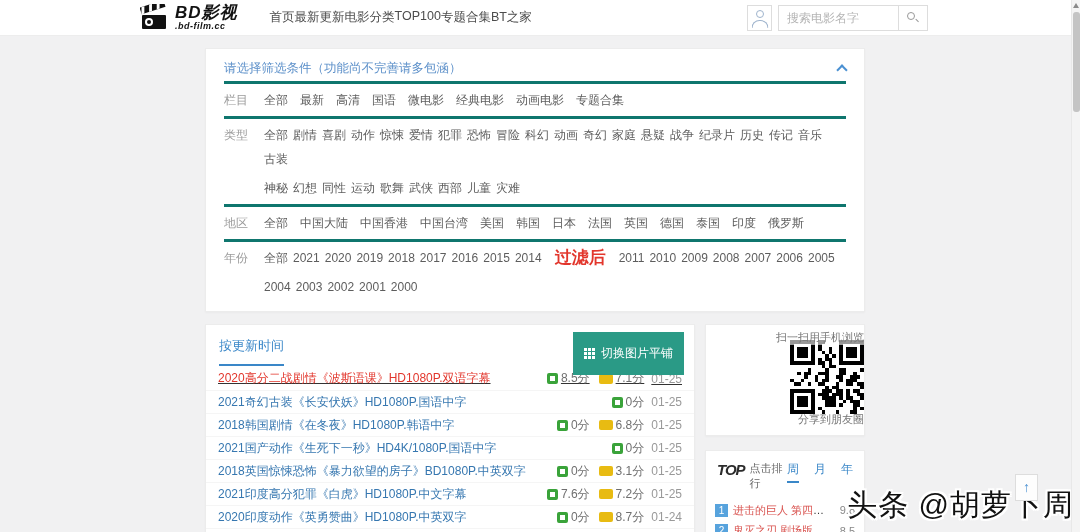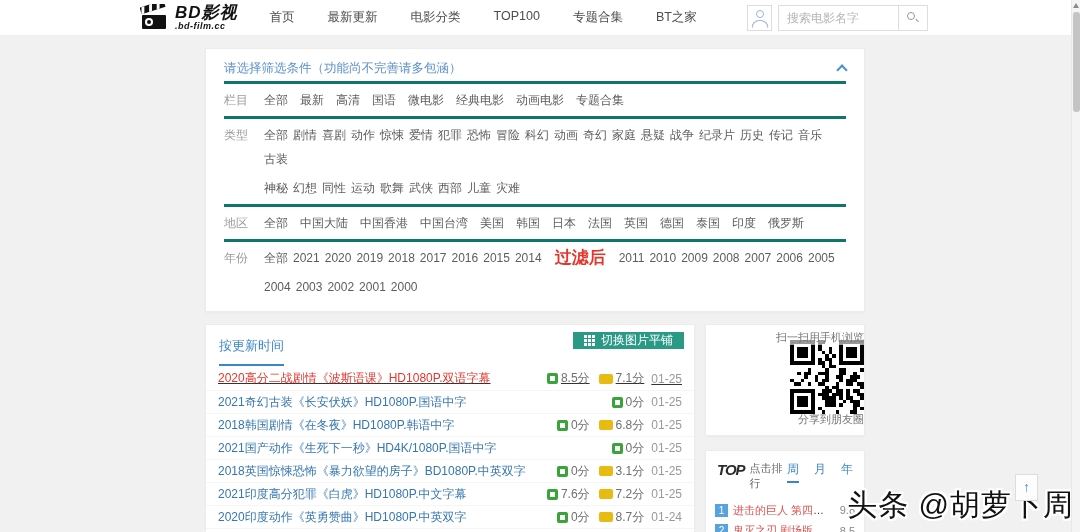--- a/index.html
+++ b/index.html
@@ -14,21 +14,21 @@
   
   header {
     height:36px; background:#fff; border-bottom:1px solid #ededed;
     display:flex; align-items:center; padding-left:140px; position:relative; z-index:5;
   }
   .logo { display:flex; align-items:center; gap:5px; }
   .clapper { width:30px; height:28px; }
   .logo-text { line-height:1; color:#121212; }
   .logo-title { font-size:17px; font-weight:bold; font-style:italic; letter-spacing:1px; display:block; }
   .logo-domain { font-size:9px; font-weight:bold; font-style:italic; display:block; margin-top:1px; letter-spacing:.5px; }
-  nav { display:flex; gap:33px; margin-left:32px; font-size:12.5px; }
+  nav { display:flex; margin-left:32px; font-size:12.5px; }
   nav a { color:#4c4c4c; }
   .search-area { position:absolute; right:152px; top:5px; display:flex; align-items:center; }
   .user-btn {
     width:25px; height:26px; border:1px solid #ddd; background:#fff; position:relative; margin-right:6px; cursor:pointer;
   }
   .person { position:absolute; left:50%; top:4px; transform:translateX(-50%); width:8px; height:8px;
     border:1.5px solid #9fb4cd; border-radius:50%; }
   .person::after { content:""; position:absolute; left:50%; top:9px; transform:translateX(-50%);
     width:15px; height:7px; border:1.5px solid #9fb4cd; border-bottom:none; border-radius:8px 8px 0 0; }
   .search-box { display:flex; }
@@ -64,21 +64,21 @@
   .f-opt { color:#5d5d5d; }
   .f-ann { color:#e2362c; font-size:17px; font-weight:bold; line-height:17px; margin:0 8px; }
   .brk { flex-basis:100%; height:0; }
 
   
   .main-row { display:flex; gap:10px; margin-top:12px; align-items:flex-start; }
   .list-panel { width:490px; position:relative; padding-top:42px; }
   .list-head { position:absolute; top:0; left:0; right:0; height:42px; }
   .list-tab { position:absolute; left:13px; top:12px; font-size:13px; color:#3a87c8; padding-bottom:9px;
     border-bottom:2px solid #3a87c8; cursor:pointer; }
-  .tile-btn { position:absolute; right:10px; top:7px; height:17px; background:#2a9a86; border:none; color:#fff;
+  .tile-btn { position:absolute; right:10px; top:7px; height:43px; background:#2a9a86; border:none; color:#fff;
     font-size:12px; padding:0 11px; display:flex; align-items:center; gap:6px; cursor:pointer; font-family:inherit; }
   .grid-icon { display:inline-block; }
   .m-row { display:flex; align-items:center; height:23px; padding:0 12px; border-top:1px solid #f5f5f5; font-size:12px; }
   .m-row:first-child { border-top:none;text-decoration:underline; }
   .m-title { flex:1; color:#3677b0; white-space:nowrap; overflow:hidden; text-overflow:ellipsis; margin-right:8px; }
   .m-title.red { color:#e2362c; }
   .m-meta { flex:none; display:flex; align-items:center; gap:3px; color:#6f6f6f; }
   .db-icon { width:11px; height:11px; background:#fff; border:3px solid #3aa33a; border-radius:2px; margin-left:6px; }
   .imdb-icon { width:14px; height:10px; background:#e8bb12; border-radius:2px; margin-left:6px; }
   .m-date { color:#999; margin-left:4px; }

